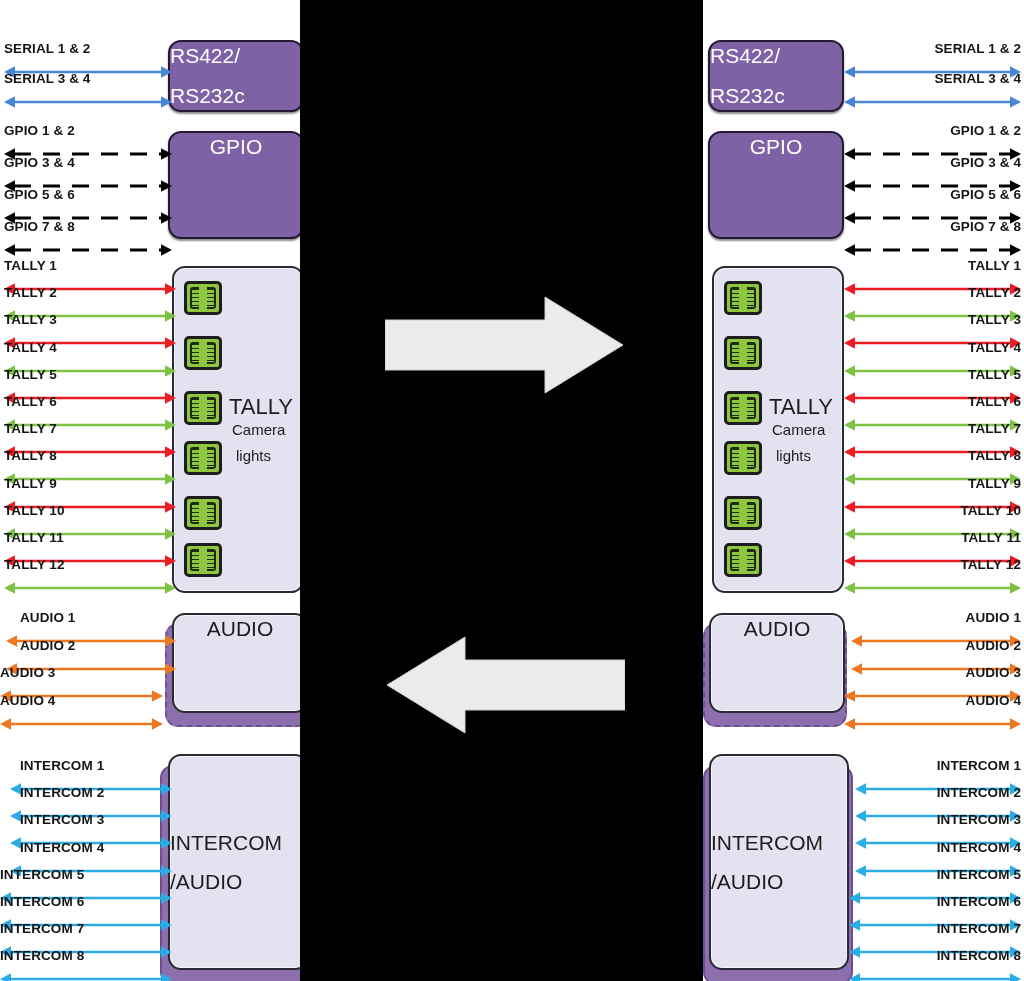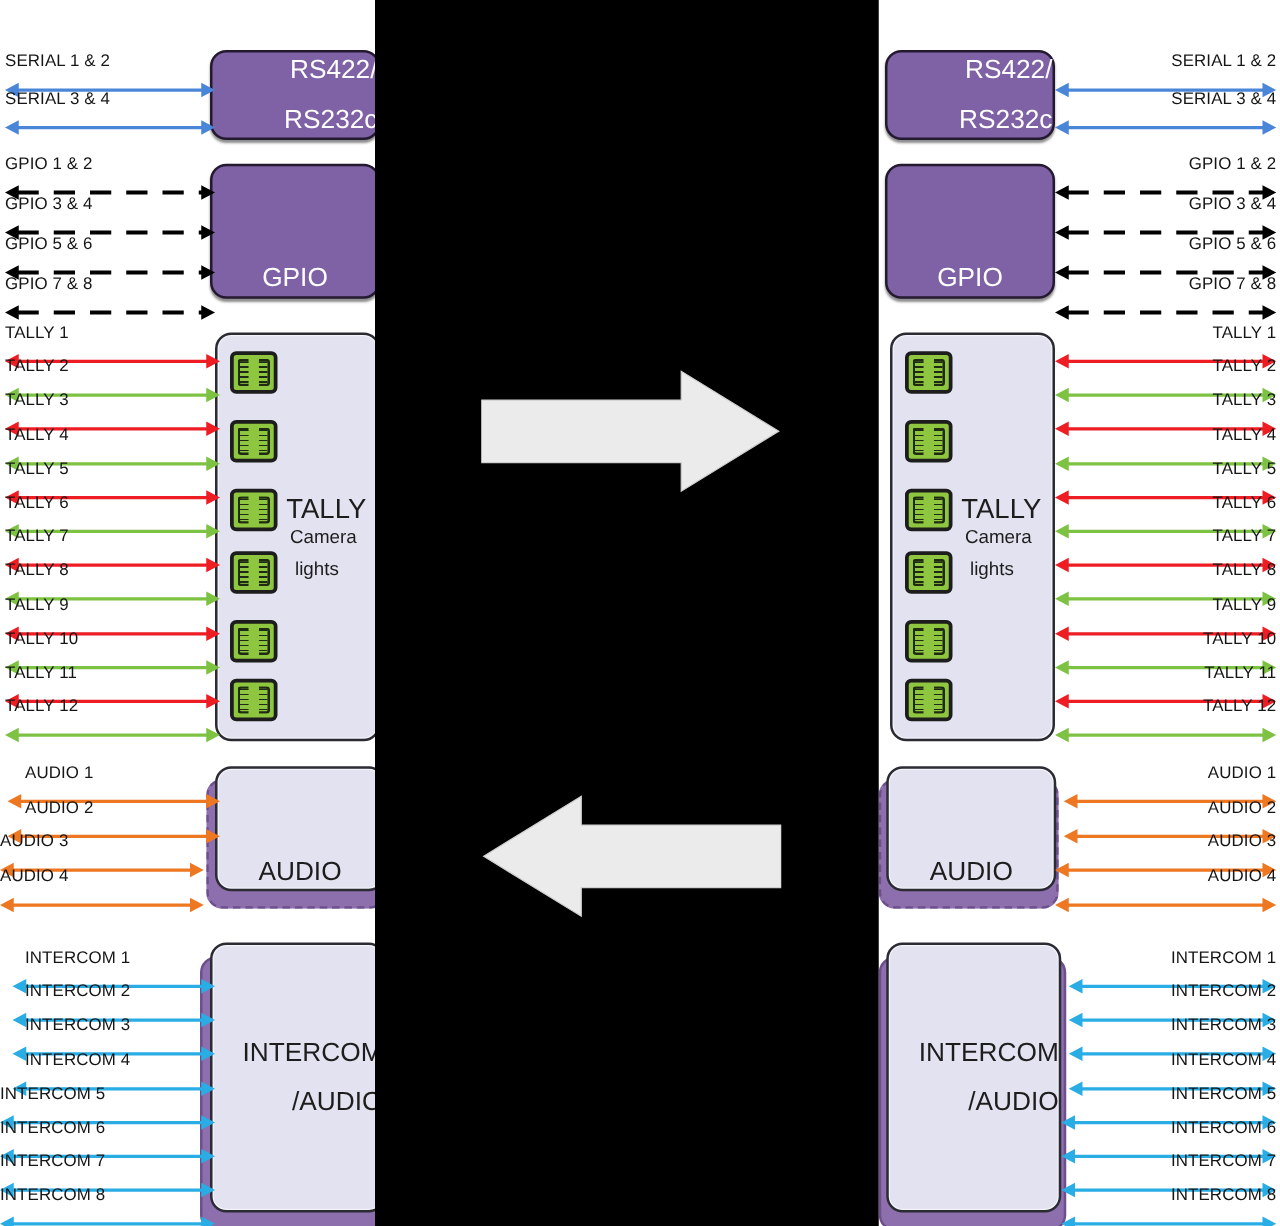--- a/index.html
+++ b/index.html
@@ -5,21 +5,21 @@
   html,body{margin:0;padding:0;background:#000;}
   body{width:1024px;height:981px;position:relative;overflow:hidden;
        font-family:"Liberation Sans","DejaVu Sans",sans-serif;}
 
   .panel{position:absolute;top:0;height:981px;background:#ffffff;overflow:hidden;}
   #panel-left{left:0;width:300px;}
   #panel-right{left:703px;width:321px;}
 
   
   .box{position:absolute;box-sizing:border-box;display:flex;
-       align-items:flex-end;justify-content:center;text-align:center;gap:12px;}
+       align-items:flex-start;justify-content:center;text-align:center;gap:12px;}
 
   .box-purple{background:#7e62a5;border:2px solid #241a30;border-radius:13px;
               color:#ffffff;font-size:21px;line-height:1.35;
               box-shadow:0 2px 2px rgba(0,0,0,.45);}
 
   .box-light{background:#e2e2f0;border:2px solid #2b2b33;border-radius:13px;
              color:#1d1d1d;font-size:21px;line-height:1.3;
              box-shadow:inset 0 0 0 1px #f4f4fa;}
 
   .backplate{position:absolute;background:#8e6fae;border:2px dashed #6c4f8c;
@@ -29,21 +29,21 @@
   .conn{position:absolute;width:38px;height:34px;background:#8ec63f;
         border:3px solid #1d1d1d;border-radius:5px;box-sizing:border-box;}
   .conn::before,.conn::after{content:"";position:absolute;top:3px;bottom:3px;
         width:9px;border:2px solid #1f2a12;box-sizing:border-box;}
   .conn::before{left:3px;border-right:none;border-radius:3px 0 0 3px;
         background:repeating-linear-gradient(to bottom,#1f2a12 0 1px,transparent 1px 4px);}
   .conn::after{right:3px;border-left:none;border-radius:0 3px 3px 0;
         background:repeating-linear-gradient(to bottom,#1f2a12 0 1px,transparent 1px 4px);}
 
   
-  .sig{position:absolute;height:30px;}
+  .sig{position:absolute;height:30px;font-weight:bold;}
   .sig .lbl{position:absolute;top:-3px;font-size:13.5px;color:#151515;
             white-space:nowrap;letter-spacing:.1px;}
   .sig svg{position:absolute;left:0;top:12px;overflow:visible;}
 
   .tally-label{position:absolute;text-align:center;color:#1d1d1d;}
 
   
   .bigarrow{position:absolute;}
 </style>
 </head>

